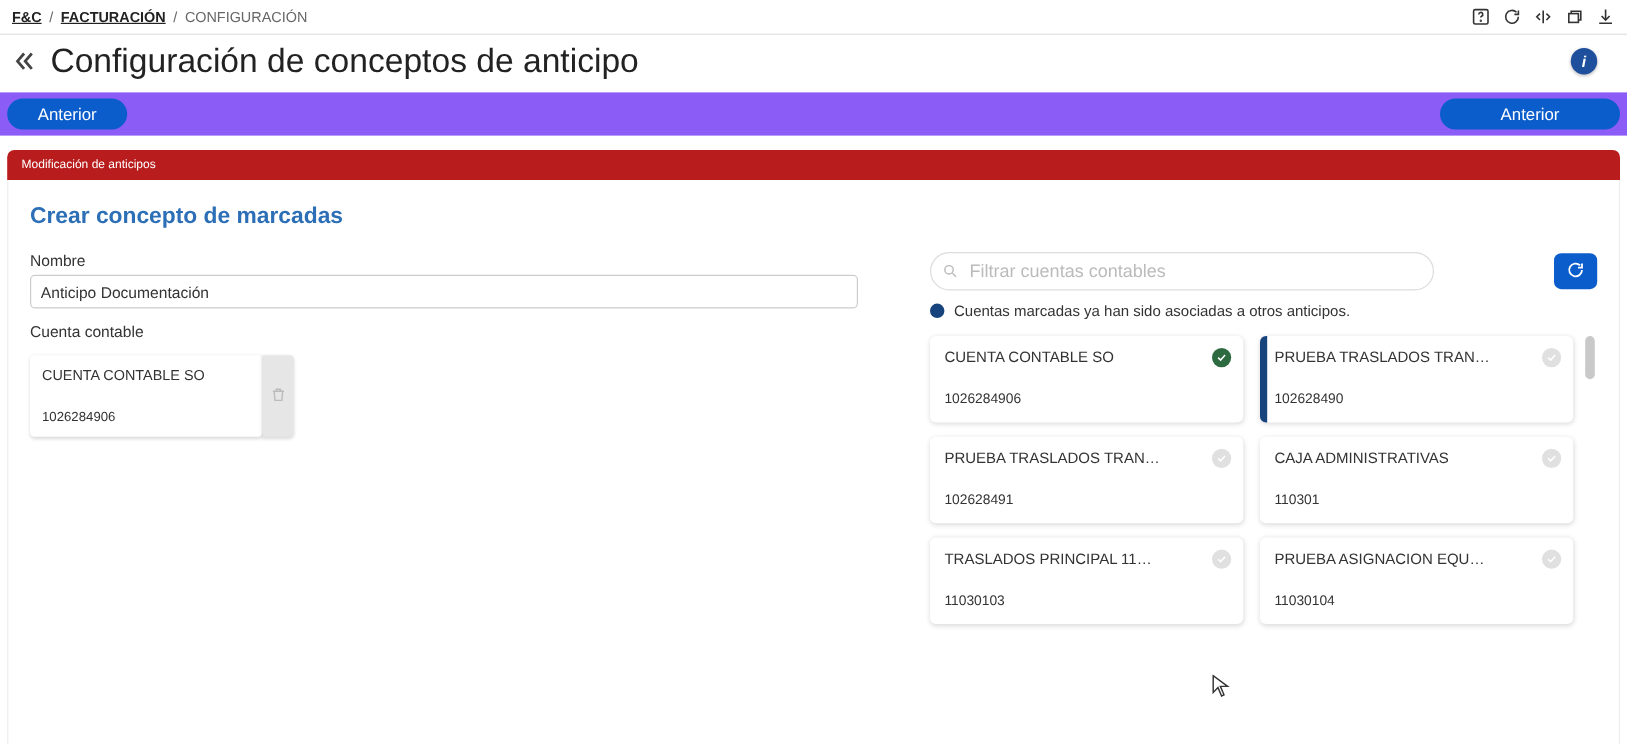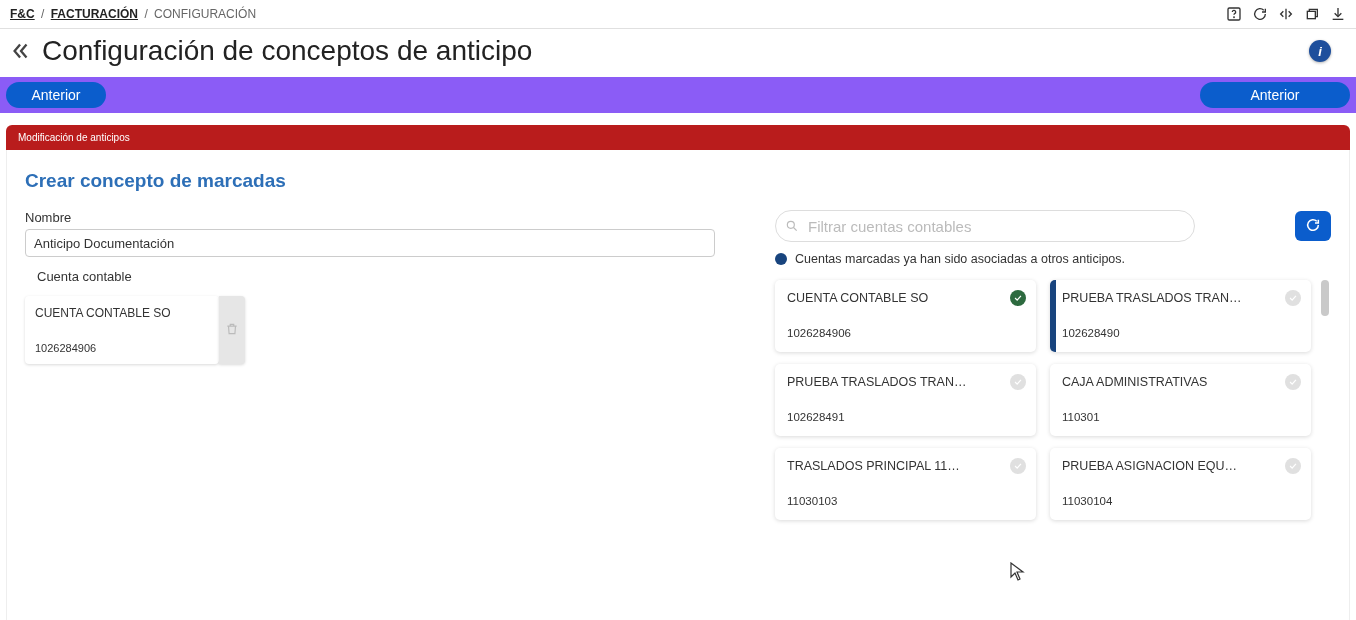--- a/index.html
+++ b/index.html
@@ -416,21 +416,21 @@
 
 <div class="content">
   <div class="section-title">Crear concepto de marcadas</div>
 
   <div class="cols">
 
     <div class="col-left">
       <label class="field-label">Nombre</label>
       <input class="text-input" type="text" value="Anticipo Documentación" style="">
 
-      <label class="field-label" style="margin-top:12px;margin-left:12px;">Cuenta contable</label>
+      <label class="field-label" style="margin-top:12px;">Cuenta contable</label>
       <div class="selected-card-wrap">
         <div class="selected-card">
           <div class="c-title">CUENTA CONTABLE SO</div>
           <div class="c-code">1026284906</div>
         </div>
         <div class="delete-strip">
           <span>
             <svg viewBox="0 0 24 24">
                 <path d="M4 7h16M9 7V4h6v3M6 7l1 13h10l1-13" stroke="#bbb" stroke-width="2" fill="none"></path>
               </svg>

